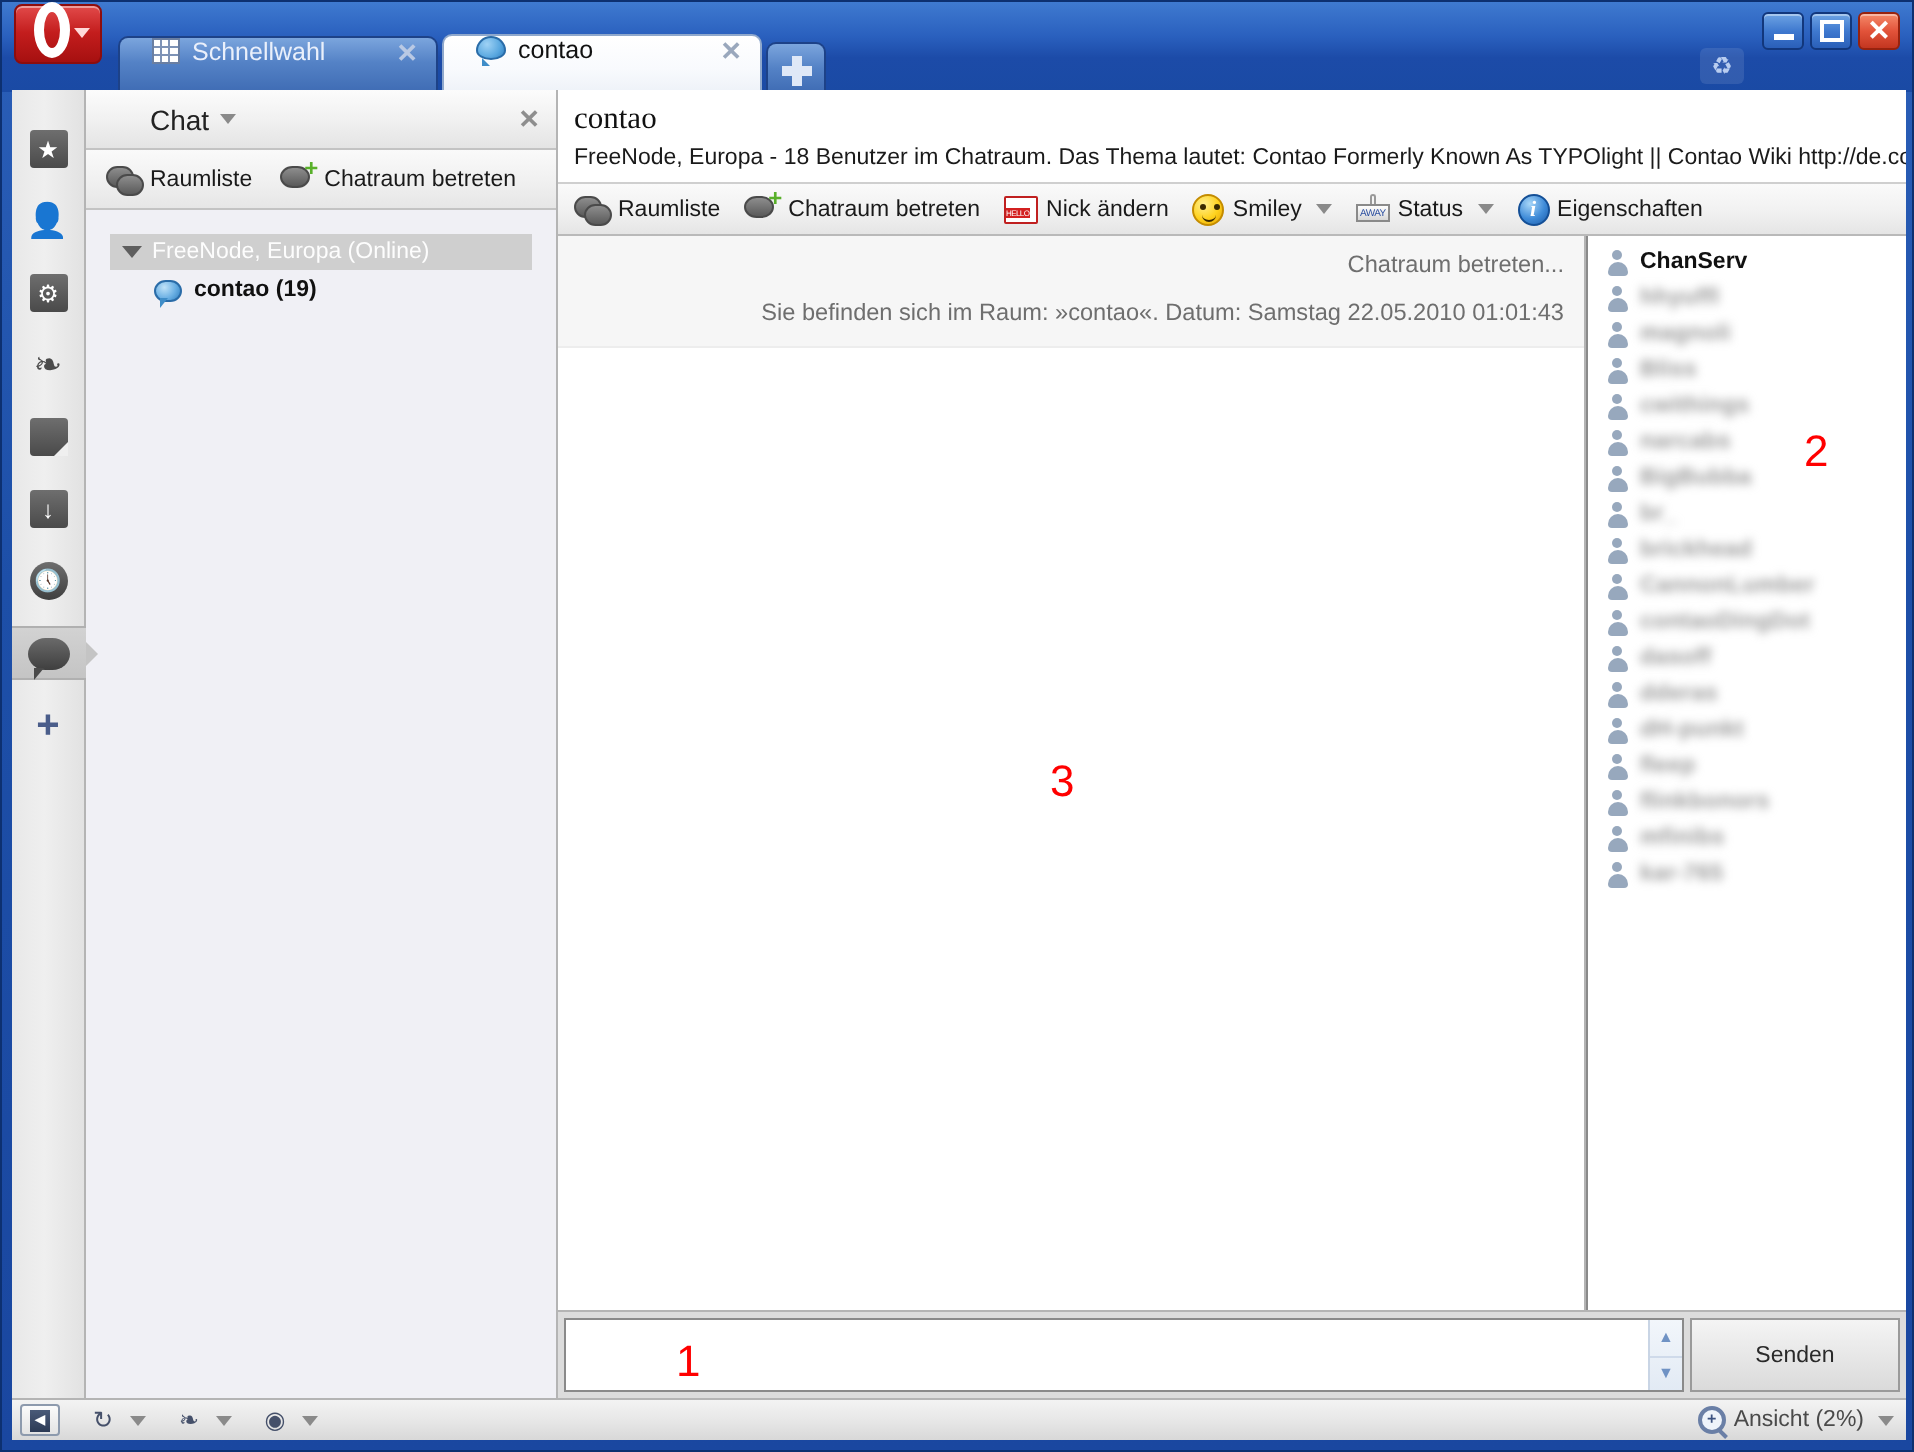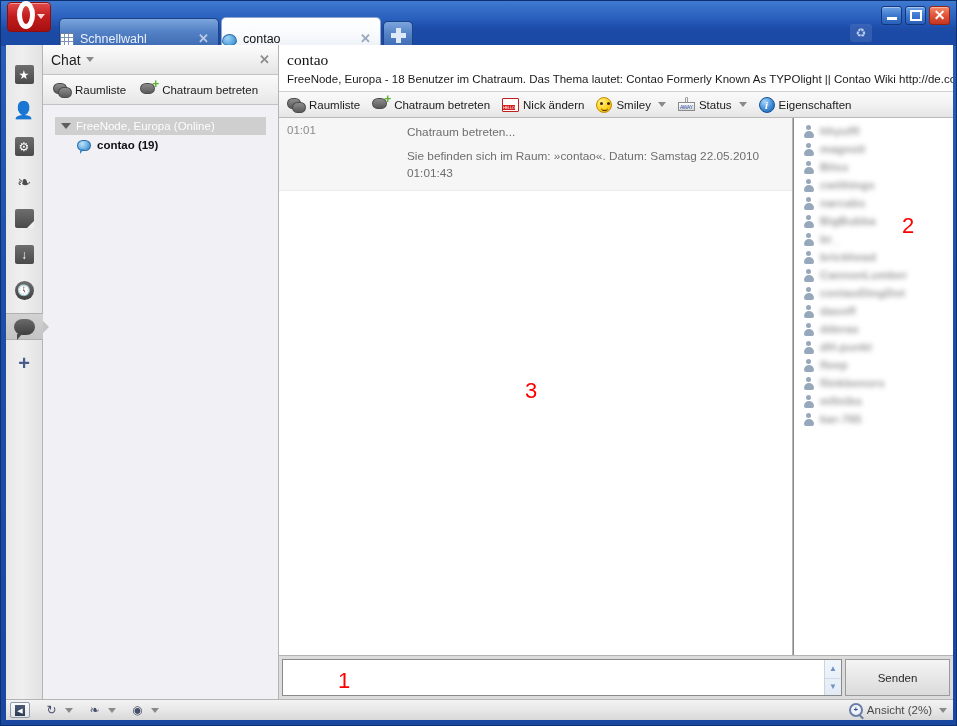--- a/index.html
+++ b/index.html
@@ -63,22 +63,22 @@
   .trash-icon {
     position: absolute; right: 84px; top: 23px; width: 22px; height: 18px;
     border-radius: 3px;
     background: rgba(255,255,255,.10);
     color: #b9cdf0; font-size: 12px; text-align: center; line-height: 18px;
   }
 
   
   .tabstrip { position: absolute; left: 58px; top: 16px; display: flex; align-items: flex-end; }
   .tab {
-    height: 28px; display: flex; align-items: flex-end; gap: 6px;
-    padding: 0 6px 0 0; margin-right: 2px;
+    height: 28px; display: flex; align-items: flex-start; gap: 6px;
+    padding: 0 6px 0 16px; margin-right: 2px;
     border-radius: 5px 5px 0 0;
     font-size: 12.5px; color: #eaf0fb;
     background: linear-gradient(to bottom, #7ba5dd 0%, #5482c6 45%, #3f6cb4 100%);
     border: 1px solid #1d4288; border-bottom: none;
     min-width: 160px; cursor: default;
   }
   .tab.active {
     background: linear-gradient(to bottom, #ffffff 0%, #f8fafd 60%, #eef2f8 100%);
     color: #111; border-color: #8fa8cc; height: 29px;
   }
@@ -178,21 +178,21 @@
     width: 236px; flex: 0 0 236px;
     background: #f0f0f5;
     border-right: 1px solid #b4b4b4;
     display: flex; flex-direction: column;
   }
   .panel-head {
     height: 30px; display: flex; align-items: center; padding: 0 8px;
     background: linear-gradient(to bottom, #fcfcfc 0%, #f1f1f1 50%, #e4e4e4 100%);
     border-bottom: 1px solid #c3c3c3;
   }
-  .panel-title { font-size: 14px; color: #222; }
+  .panel-title { font-size: 14px; color: #222; margin-left: 24px; }
   .caret-dn {
     width: 0; height: 0; margin-left: 5px;
     border-left: 4px solid transparent; border-right: 4px solid transparent;
     border-top: 5px solid #8a8a8a;
   }
   .panel-x { margin-left: auto; color: #8e8e8e; font-size: 13px; font-weight: bold; }
   .panel-toolbar {
     height: 30px; display: flex; align-items: center; gap: 14px; padding: 0 10px;
     background: linear-gradient(to bottom, #fafafa 0%, #f0f0f0 55%, #e6e6e6 100%);
     border-bottom: 1px solid #c3c3c3;
@@ -306,21 +306,21 @@
   .content { flex: 1 1 auto; display: flex; min-height: 0; }
   .chatlog {
     flex: 1 1 auto; min-width: 0; background: #fff;
     border-right: 1px solid #b4b4b4; overflow: hidden; position: relative;
   }
   .msgblock { display: flex; background: #f6f6f6; border-bottom: 1px solid #ededed; }
   .msg-time {
     width: 128px; flex: 0 0 128px; padding: 6px 0 0 8px;
     font-size: 11.5px; color: #8a8a8a;
   }
-  .msg-lines { flex: 1 1 auto; padding: 6px 10px 8px 0; }
+  .msg-lines { flex: 1 1 auto; padding: 6px 10px 8px 0; text-align: right; }
   .msg-line { font-size: 11.8px; color: #6e6e6e; line-height: 1.45; margin-bottom: 7px; }
   .msg-line:last-child { margin-bottom: 0; }
   .msg-link { color: #2032c8; text-decoration: underline; }
   .anno {
     position: absolute; color: #f00; font-size: 22px; font-weight: normal;
     font-family: "Liberation Sans", sans-serif;
   }
 
   .userlist {
     width: 160px; flex: 0 0 160px; background: #fff;
@@ -542,31 +542,34 @@
         </div>
         <div class="tb-item">
           <span class="ico-info">i</span>
           <span>Eigenschaften</span>
         </div>
       </div>
 
       <div class="content">
         <div class="chatlog">
           <div class="msgblock">
-            <div class="msg-time">01:01</div>
             <div class="msg-lines">
               <div class="msg-line">Chatraum betreten...</div>
               <div class="msg-line">Sie befinden sich im Raum: »contao«. Datum: Samstag 22.05.2010 01:01:43</div>
             </div>
           </div>
           <div class="anno" style="left:246px;top:260px;">3</div>
         </div>
 
         <div class="userlist">
           <div class="anno" style="left:108px;top:95px;">2</div>
+          <div class="user-row">
+              <span class="ico-person"></span>
+              <span class="user-name op">ChanServ</span>
+            </div>
           <div class="user-row">
               <span class="ico-person"></span>
               <span class="user-name blur">hhyuffl</span>
             </div>
           <div class="user-row">
               <span class="ico-person"></span>
               <span class="user-name blur">magnoli</span>
             </div>
           <div class="user-row">
               <span class="ico-person"></span>

